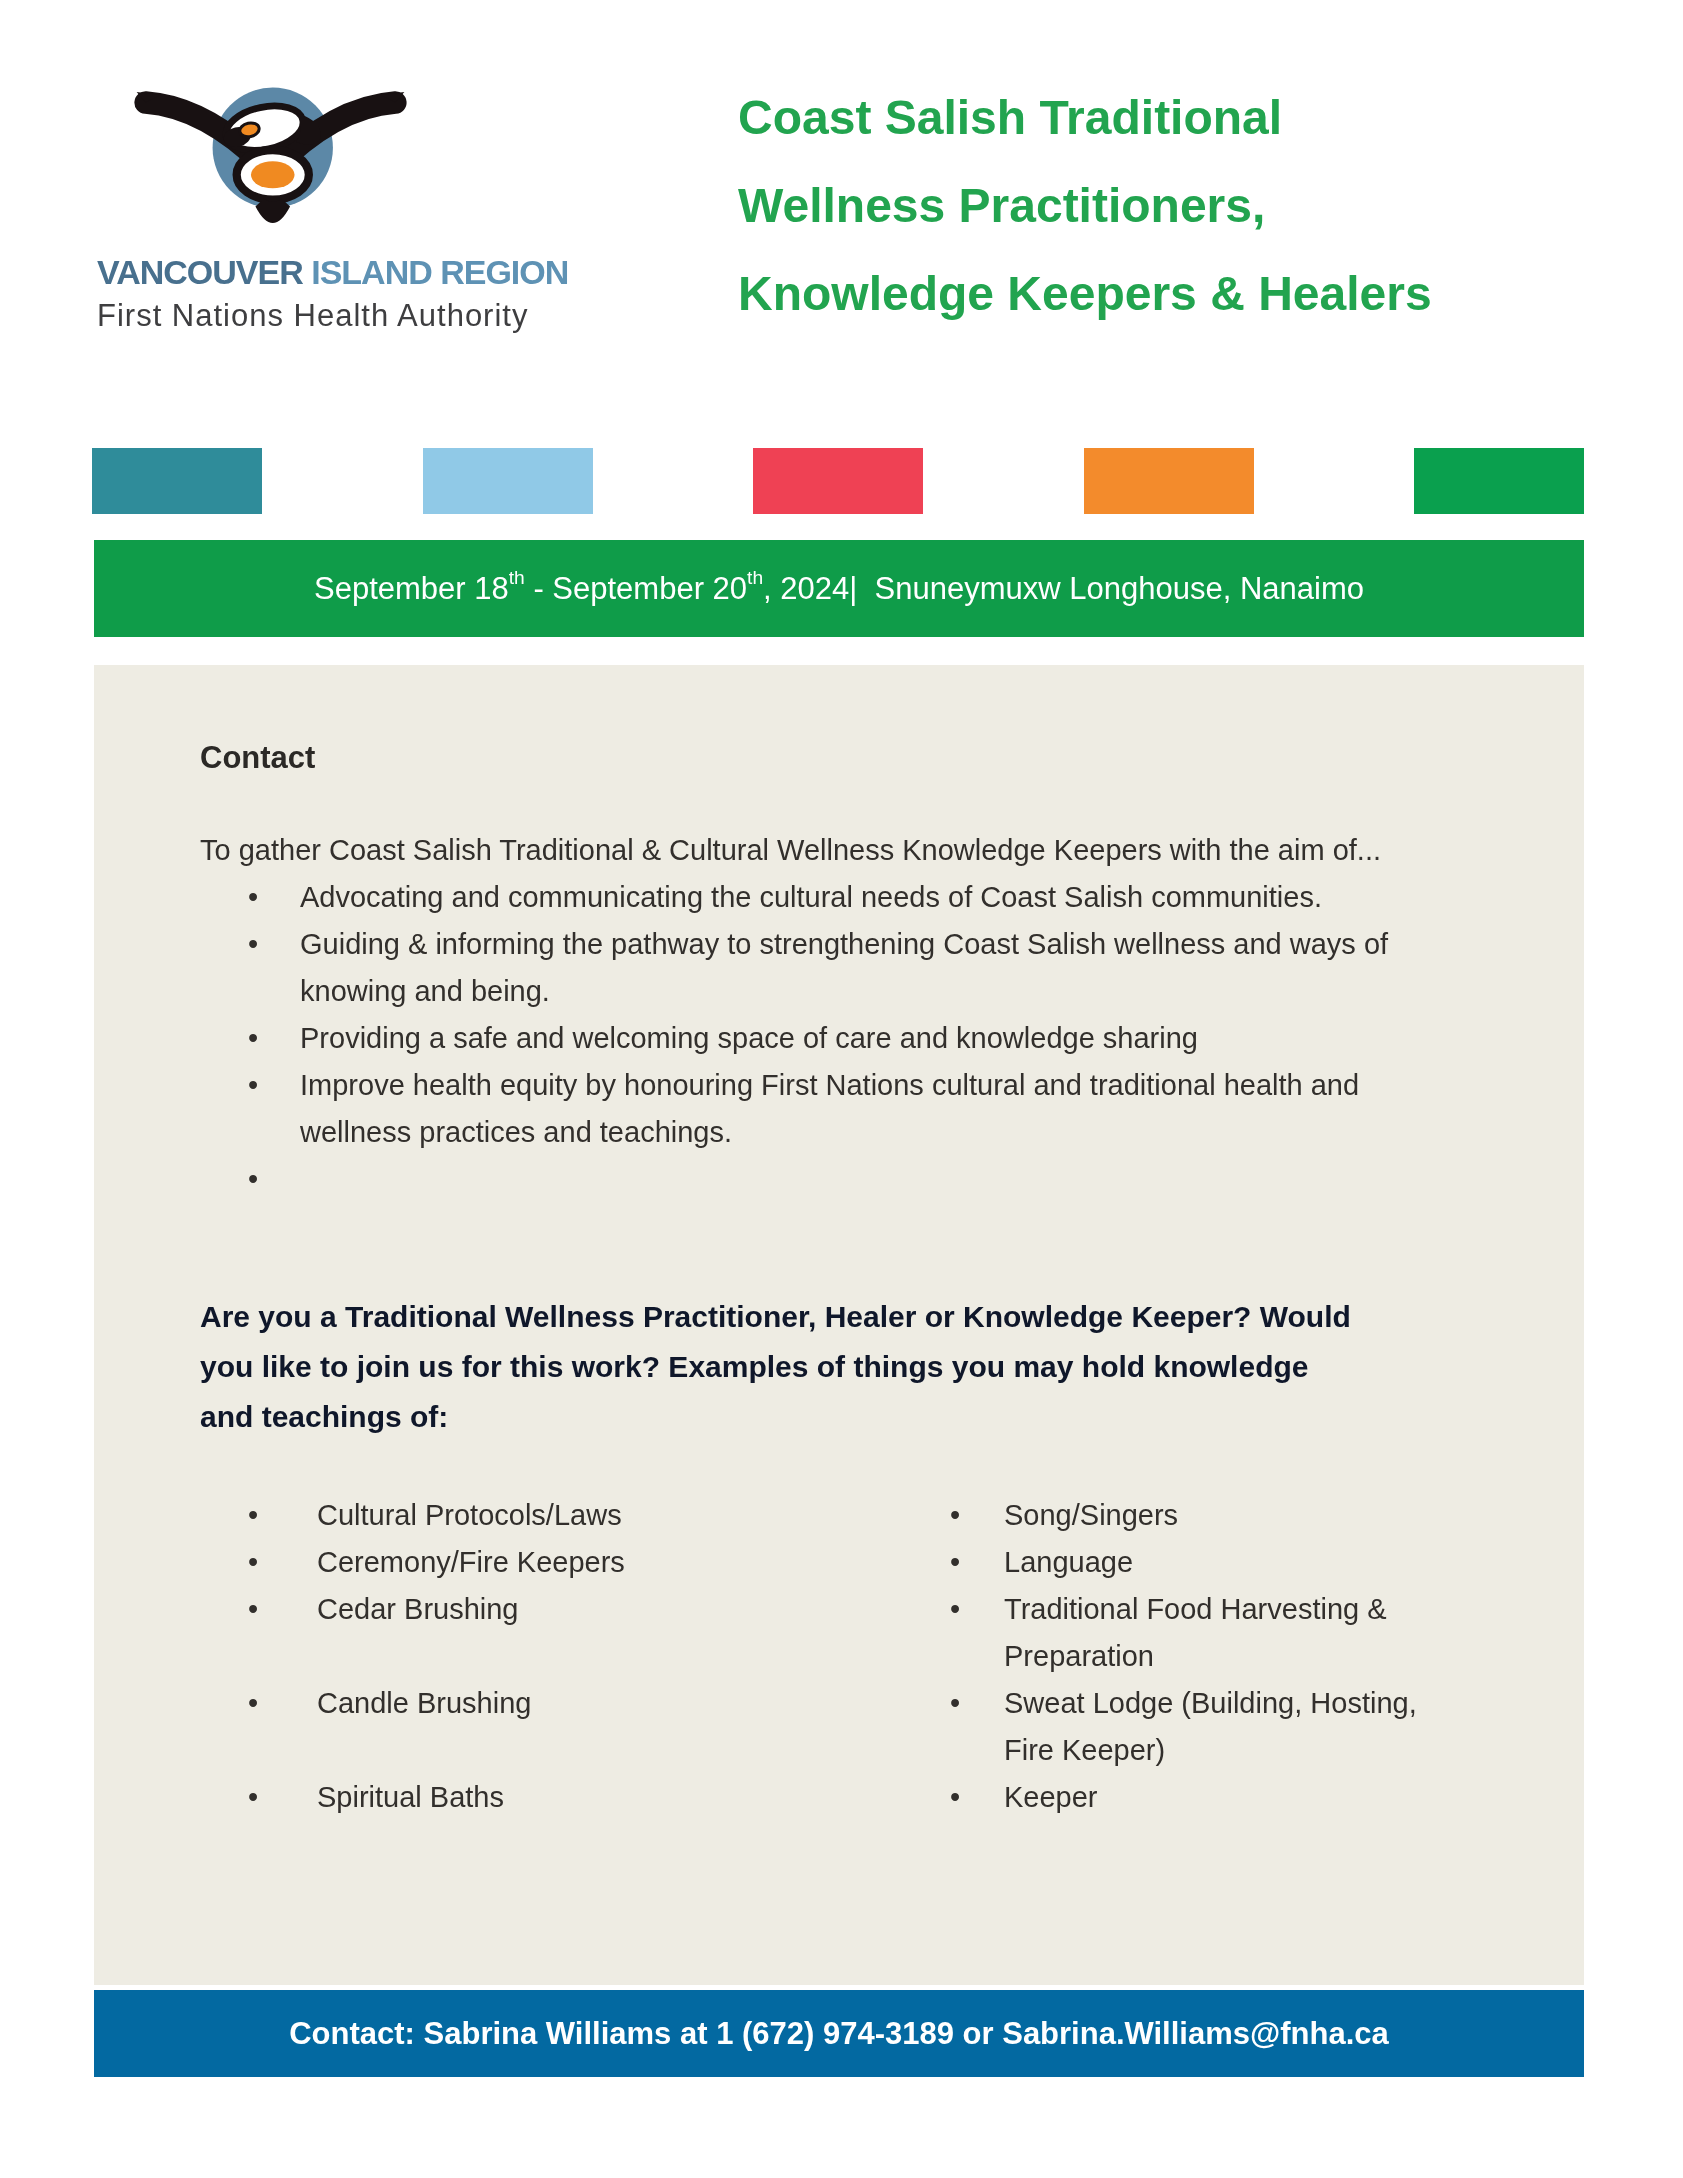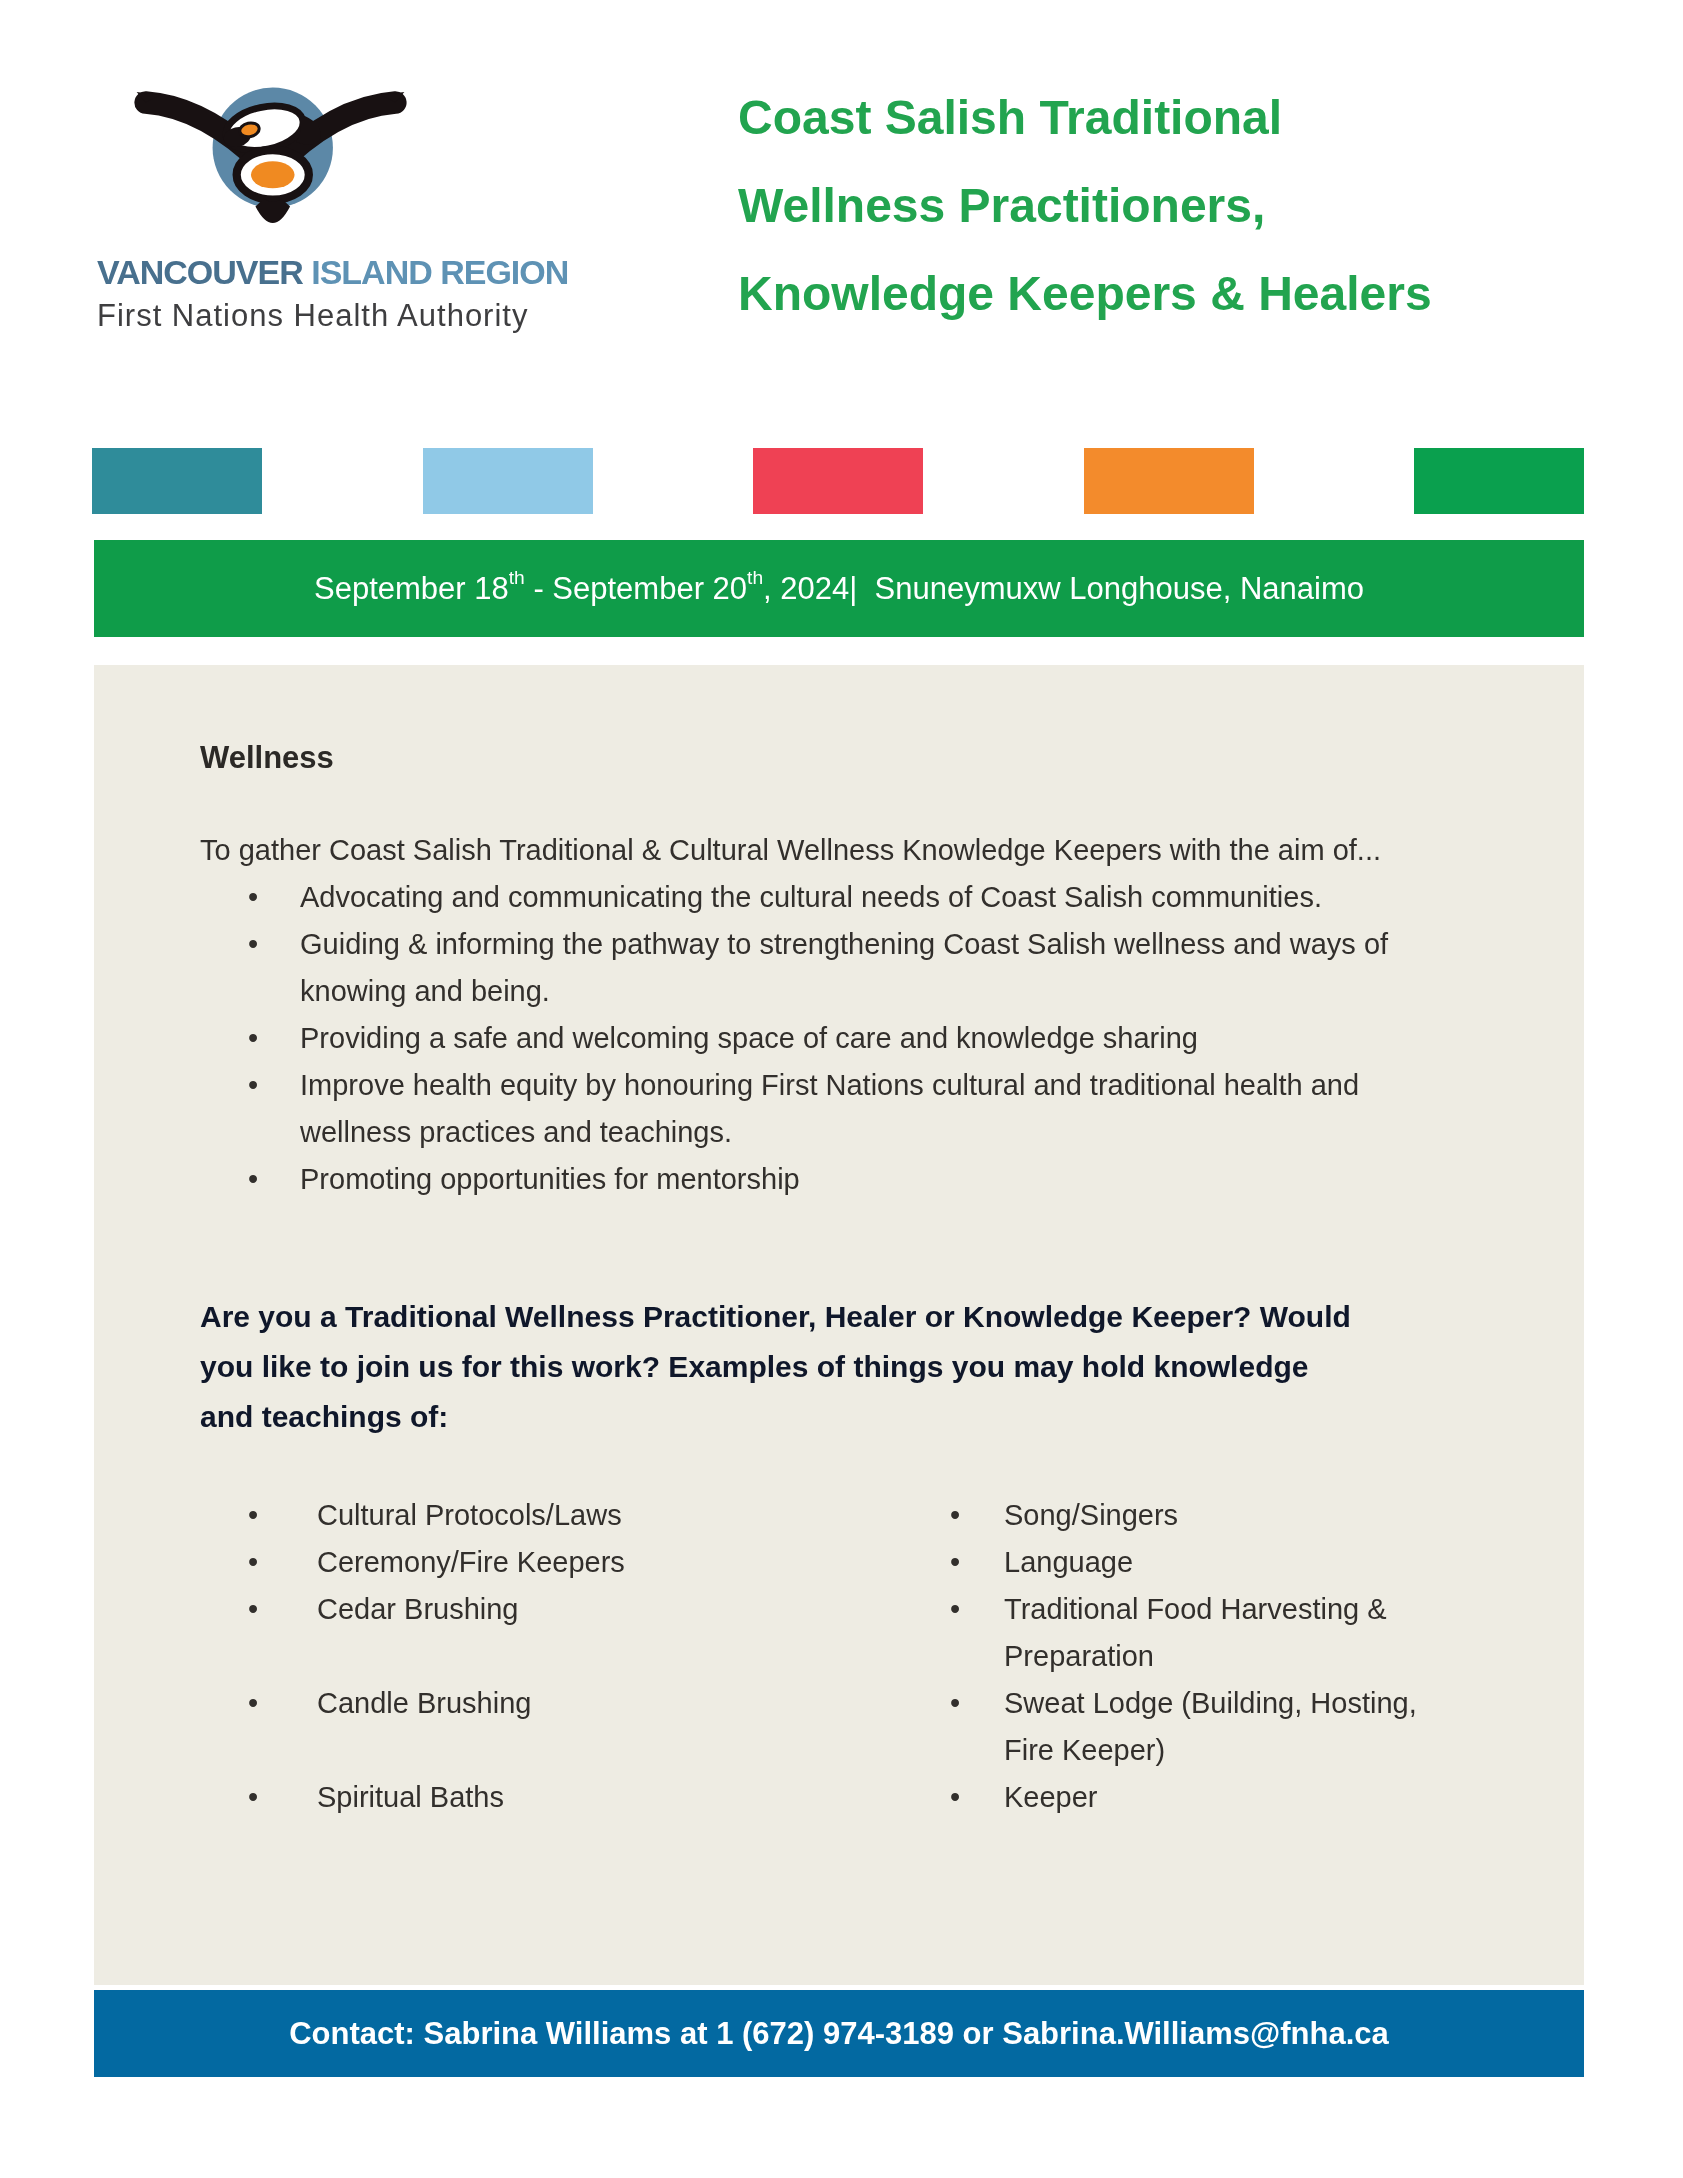--- a/index.html
+++ b/index.html
@@ -126,21 +126,21 @@
   <div class="square sq-orange"></div>
   <div class="square sq-green"></div>
 </div>
 
 <div class="banner">
   <span>September 18</span><span class="sup">th</span><span> - September 20</span><span class="sup">th</span><span>, 2024|  Snuneymuxw Longhouse, Nanaimo</span>
 </div>
 
 <div class="content">
 
-  <h2 class="purpose-heading">Wellness</h2>
+  <h2 class="purpose-heading">Contact</h2>
 
   <p class="purpose-intro">To gather Coast Salish Traditional &amp; Cultural Wellness Knowledge Keepers with the aim of...</p>
 
   <ul class="plain p-list">
     <li>
         <span class="bullet">•</span>
         <span class="pre">Advocating and communicating the cultural needs of Coast Salish communities.</span>
       </li>
     <li>
         <span class="bullet">•</span>
@@ -151,21 +151,20 @@
         <span class="bullet">•</span>
         <span class="pre">Providing a safe and welcoming space of care and knowledge sharing</span>
       </li>
     <li>
         <span class="bullet">•</span>
         <span class="pre">Improve health equity by honouring First Nations cultural and traditional health and
 wellness practices and teachings.</span>
       </li>
     <li>
         <span class="bullet">•</span>
-        <span class="pre">Promoting opportunities for mentorship</span>
       </li>
   </ul>
 
   <p class="question pre">Are you a Traditional Wellness Practitioner, Healer or Knowledge Keeper? Would
 you like to join us for this work? Examples of things you may hold knowledge
 and teachings of:</p>
 
   <div class="k-list">
     <div class="k-row">
       <div class="k-cell k-left">

